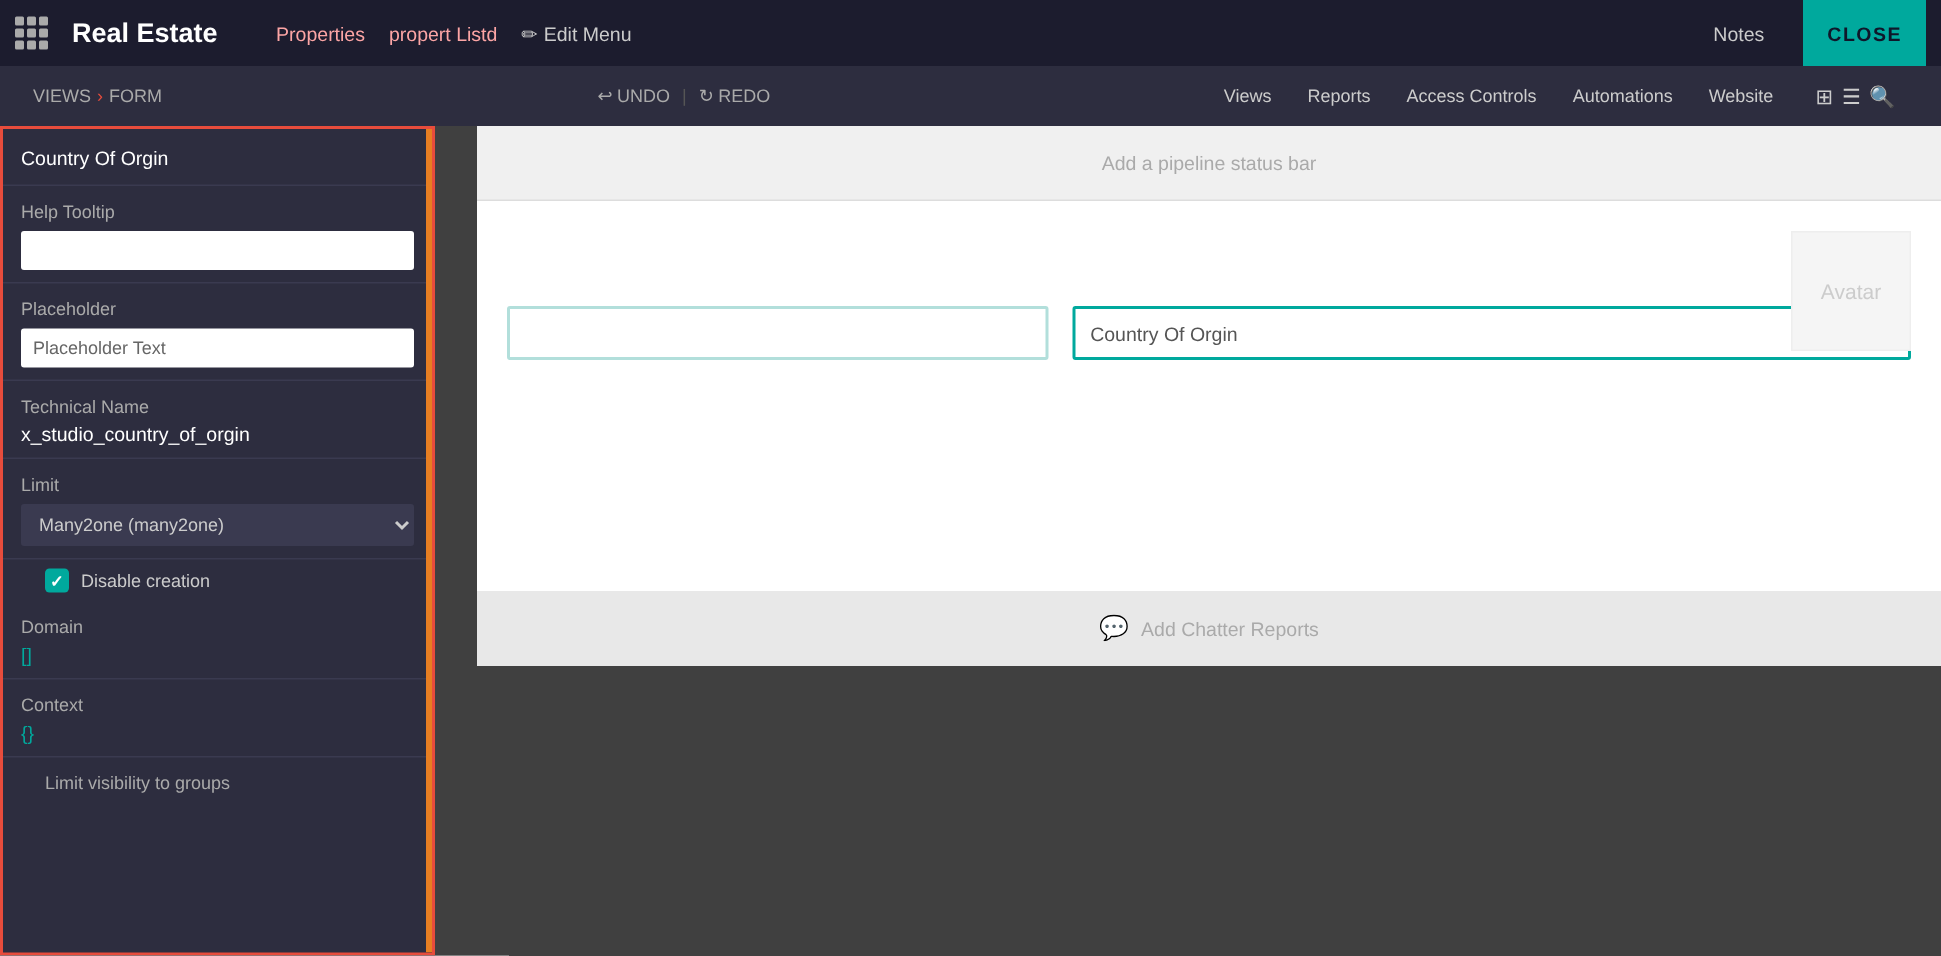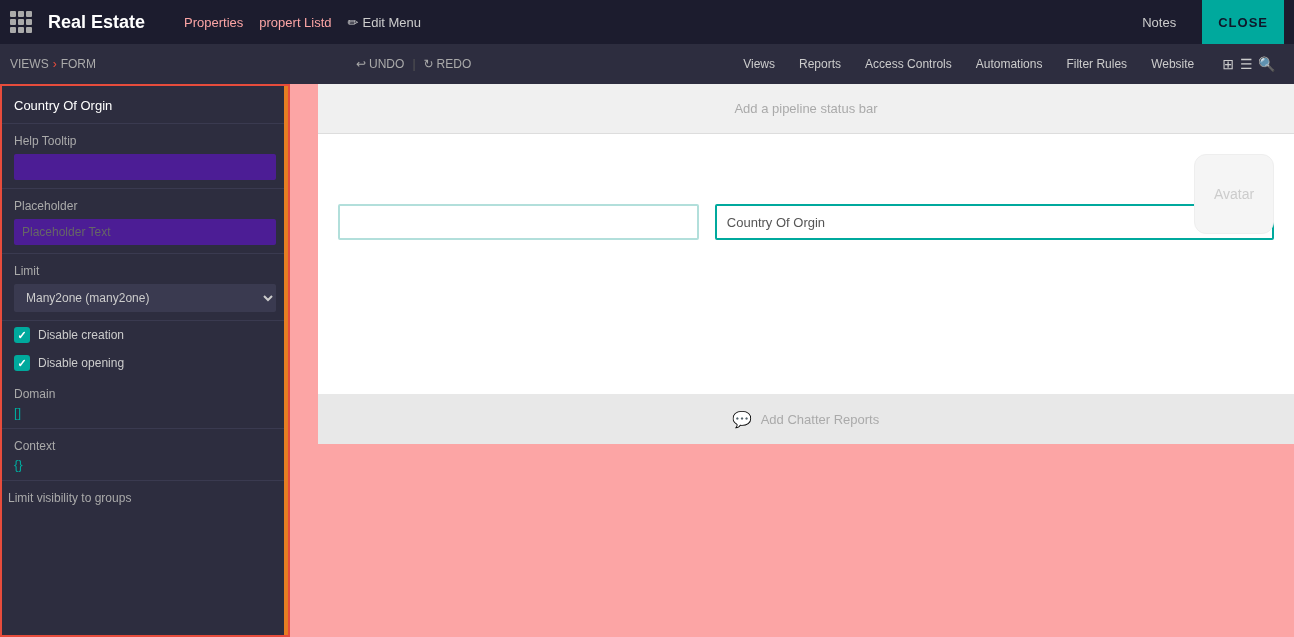--- a/index.html
+++ b/index.html
@@ -36,21 +36,21 @@
       cursor: pointer;
       letter-spacing: 1px;
     }
 
     
     .subtoolbar {
       background: #2d2d3f;
       height: 40px;
       display: flex;
       align-items: center;
-      padding: 0 10px;
+      padding: 0 22px;
       gap: 8px;
     }
     .breadcrumb { color: #aaa; font-size: 12px; display: flex; align-items: center; gap: 4px; }
     .breadcrumb .sep { color: #e74c3c; }
     .subtoolbar-spacer { flex: 1; }
     .undo-redo { display: flex; align-items: center; gap: 8px; color: #aaa; font-size: 12px; cursor: pointer; }
     .undo-redo span { display: flex; align-items: center; gap: 3px; }
     .undo-redo .divider { color: #555; }
     .sub-nav { display: flex; align-items: center; gap: 0; }
     .sub-nav-item { color: #ccc; font-size: 12px; padding: 0 12px; cursor: pointer; height: 40px; display: flex; align-items: center; }
@@ -78,21 +78,21 @@
       right: 0;
       top: 0;
       width: 4px;
       height: 100%;
       background: #e67e22;
     }
     .field-group { padding: 10px 12px 8px 12px; border-bottom: 1px solid #3a3a50; }
     .field-label { color: #aaa; font-size: 12px; margin-bottom: 4px; }
     .field-value { color: #fff; font-size: 13px; padding: 2px 0; }
     .field-input {
-      background: #4c1d95;
+      background: #ffffff;
       border: none;
       color: #888;
       font-size: 12px;
       padding: 6px 8px;
       width: 100%;
       border-radius: 2px;
       margin-top: 2px;
     }
     .field-input::placeholder { color: #666; }
     .technical-name-value { color: #fff; font-size: 13px; margin-top: 2px; }
@@ -101,38 +101,38 @@
       border: none;
       color: #ccc;
       font-size: 12px;
       padding: 6px 8px;
       width: 100%;
       border-radius: 2px;
       appearance: auto;
       margin-top: 2px;
       cursor: pointer;
     }
-    .checkbox-row { display: flex; align-items: center; gap: 8px; padding: 6px 12px; }
+    .checkbox-row { display: flex; align-items: center; gap: 8px; padding: 6px 28px; }
     .checkbox-teal {
       width: 16px; height: 16px;
       background: #00a99d;
       border-radius: 3px;
       display: flex; align-items: center; justify-content: center;
       flex-shrink: 0;
     }
     .checkbox-teal::after { content: '✓'; color: #fff; font-size: 11px; font-weight: bold; }
     .checkbox-label { color: #ccc; font-size: 12px; }
     .domain-value { color: #00a99d; font-size: 13px; margin-top: 2px; }
     .context-value { color: #00a99d; font-size: 13px; margin-top: 2px; }
-    .limit-label { color: #aaa; font-size: 12px; padding: 10px 12px 6px 6px; }
+    .limit-label { color: #aaa; font-size: 12px; padding: 10px 12px 6px 28px; }
 
     
     .main-content {
       flex: 1;
-      background: #fca5a5;
+      background: #404040;
       overflow-y: auto;
       padding-left: 28px;
     }
     .pipeline-bar {
       background: #f0f0f0;
       height: 50px;
       display: flex;
       align-items: center;
       justify-content: center;
       border-bottom: 1px solid #ddd;
@@ -153,21 +153,21 @@
       right: 20px;
       color: #ccc;
       font-size: 14px;
       background: #f5f5f5;
       border: 1px solid #eee;
       width: 80px;
       height: 80px;
       display: flex;
       align-items: center;
       justify-content: center;
-      border-radius: 12px;
+      border-radius: 0;
     }
     .form-row { display: flex; gap: 16px; align-items: flex-start; margin-top: 50px; }
     .form-field-empty {
       flex: 1;
       height: 36px;
       border: 2px solid #b2dfdb;
       border-radius: 2px;
       background: #fff;
     }
     .form-field-country {
@@ -233,21 +233,20 @@
     <span>↩ <span>UNDO</span></span>
     <span class="divider">|</span>
     <span>↻ <span>REDO</span></span>
   </div>
   <div class="subtoolbar-spacer"></div>
   <div class="sub-nav">
     <span class="sub-nav-item">Views</span>
     <span class="sub-nav-item">Reports</span>
     <span class="sub-nav-item">Access Controls</span>
     <span class="sub-nav-item">Automations</span>
-    <span class="sub-nav-item">Filter Rules</span>
     <span class="sub-nav-item">Website</span>
   </div>
   <div class="sub-nav-icons">
     <span class="sub-nav-icon">⊞</span>
     <span class="sub-nav-icon">☰</span>
     <span class="sub-nav-icon">🔍</span>
   </div>
 </div>
 
 <div class="main-layout">
@@ -262,35 +261,35 @@
     <div class="field-group">
       <div class="field-label">Help Tooltip</div>
       <input class="field-input" type="text" value="" style="">
     </div>
 
     <div class="field-group">
       <div class="field-label">Placeholder</div>
       <input class="field-input" type="text" value="" placeholder="Placeholder Text" style="">
     </div>
 
+    <div class="field-group">
+      <div class="field-label">Technical Name</div>
+      <div class="technical-name-value">x_studio_country_of_orgin</div>
+    </div>
 
     <div class="field-group">
       <div class="field-label">Limit</div>
       <select class="widget-select">
         <option>Many2one (many2one)</option>
       </select>
     </div>
 
     <div class="checkbox-row">
       <div class="checkbox-teal"></div>
       <span class="checkbox-label">Disable creation</span>
-    </div>
-    <div class="checkbox-row">
-      <div class="checkbox-teal"></div>
-      <span class="checkbox-label">Disable opening</span>
     </div>
 
     <div class="field-group">
       <div class="field-label">Domain</div>
       <div class="domain-value">[]</div>
     </div>
 
     <div class="field-group">
       <div class="field-label">Context</div>
       <div class="context-value">{}</div>

